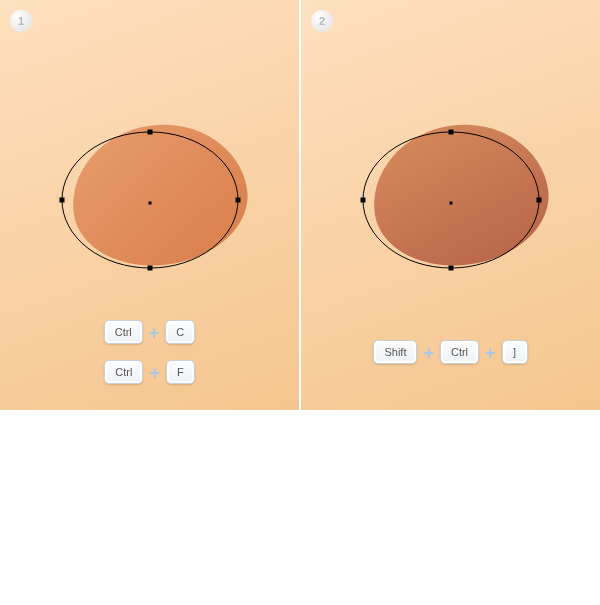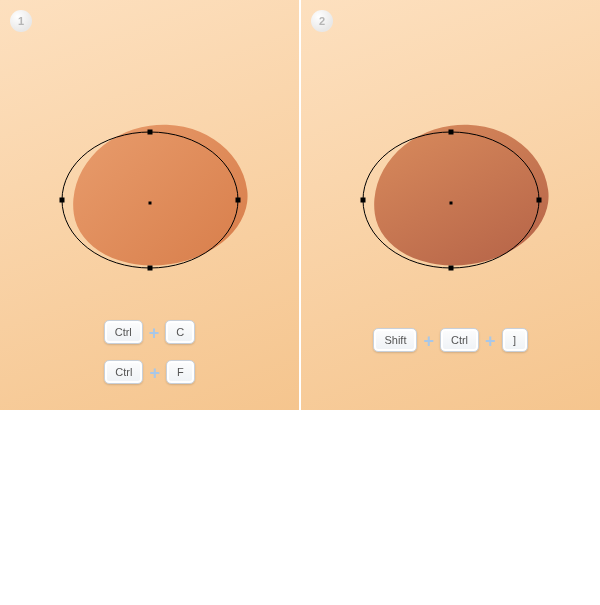--- a/index.html
+++ b/index.html
@@ -60,21 +60,21 @@
         <svg class="ellipse-outline" viewBox="0 0 180 140">
           <ellipse cx="90" cy="70" rx="88" ry="68" fill="none" stroke="#000" stroke-width="1"></ellipse>
         </svg>
         <div class="anchor" style="left:90px;top:2px"></div>
         <div class="anchor" style="left:178px;top:70px"></div>
         <div class="anchor" style="left:90px;top:138px"></div>
         <div class="anchor" style="left:2px;top:70px"></div>
         <div class="center-dot"></div>
       </div>
     </div>
-    <div class="keys-row" style="top:328px">
+    <div class="keys-row" style="top:340px">
       <span class="key">Shift</span>
       <span class="plus">+</span>
       <span class="key">Ctrl</span>
       <span class="plus">+</span>
       <span class="key">]</span>
     </div>
   </div>
 </div>
 
 <div class="bottom">

